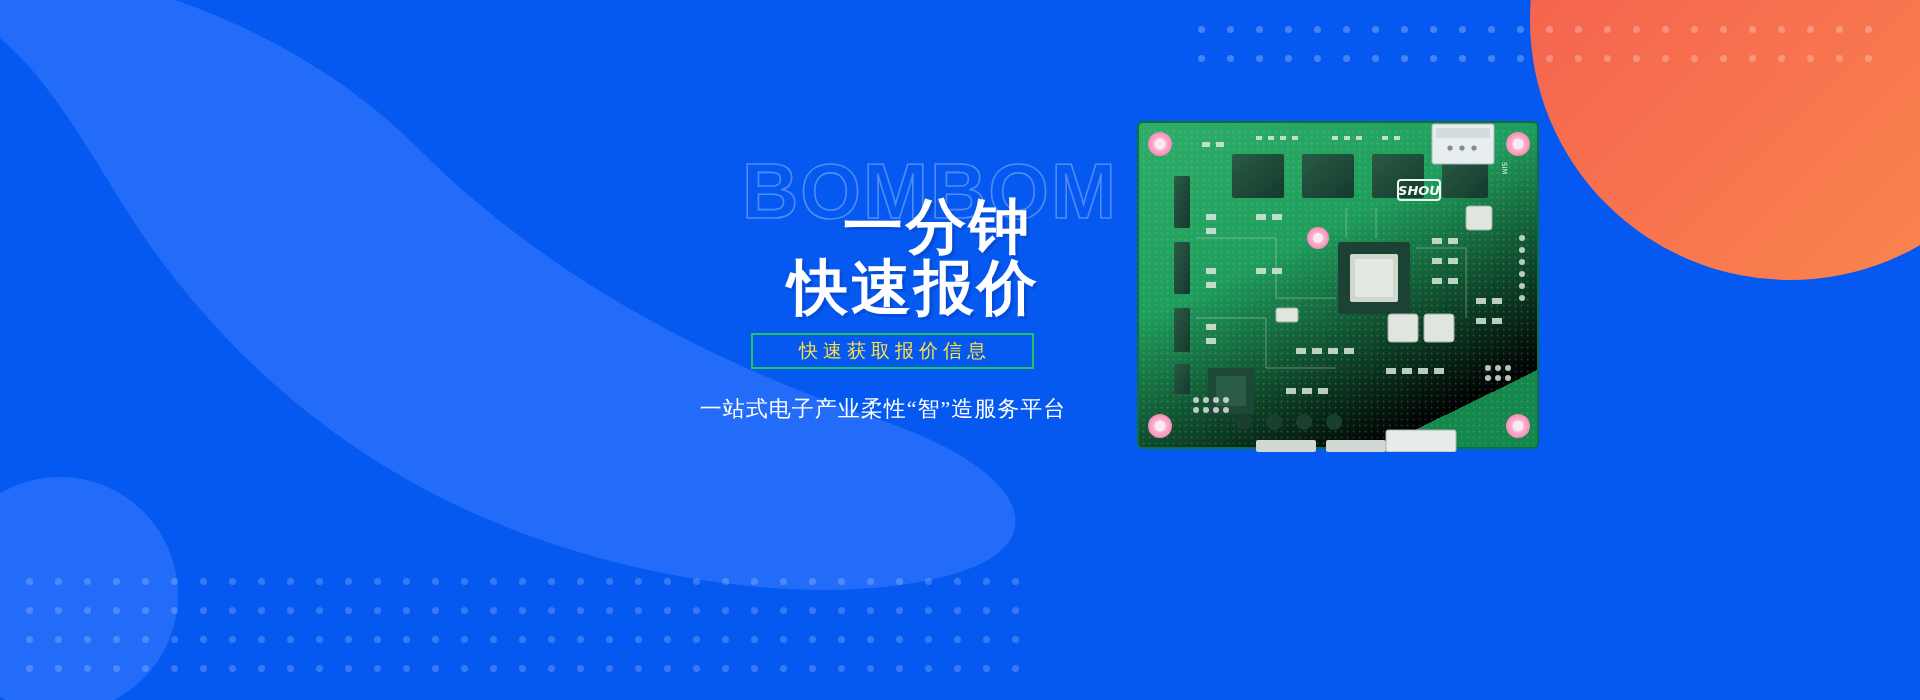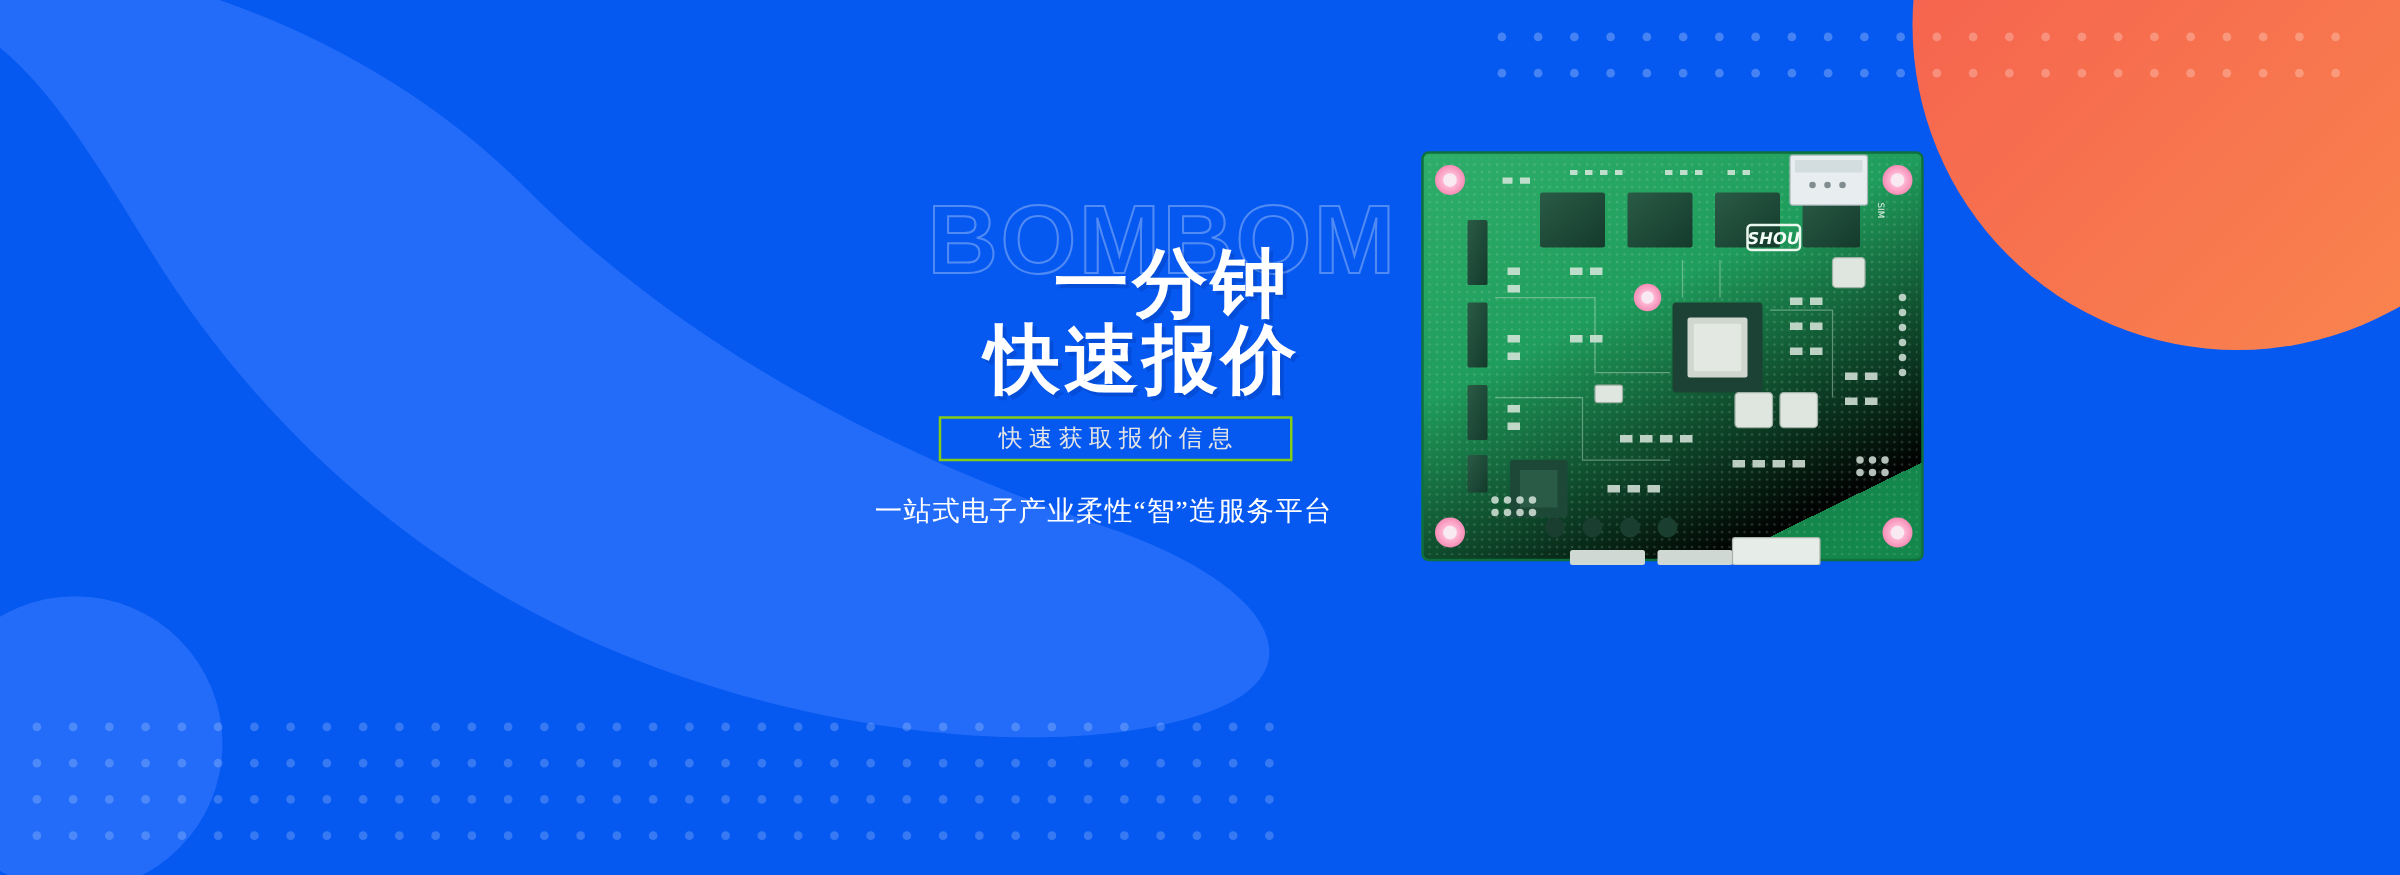--- a/index.html
+++ b/index.html
@@ -73,25 +73,25 @@
   }
   #headline .hl-line { display:block; }
   #headline .hl-line-1 { padding-right:8px; }
 
   #cta-button {
     position:absolute;
     left:751px;
     top:333px;
     width:283px;
     height:36px;
-    border:2px solid #84cc16;
+    border:2px solid #22c55e;
     display:flex;
     align-items:center;
     justify-content:center;
-    color:#e5e5e5;
+    color:#fde047;
     font-size:19px;
     letter-spacing:5px;
     font-family:"DejaVu Sans", sans-serif;
     background:transparent;
     cursor:pointer;
   }
   #cta-button span { padding-left:5px; }
 
   #tagline {
     position:absolute;

